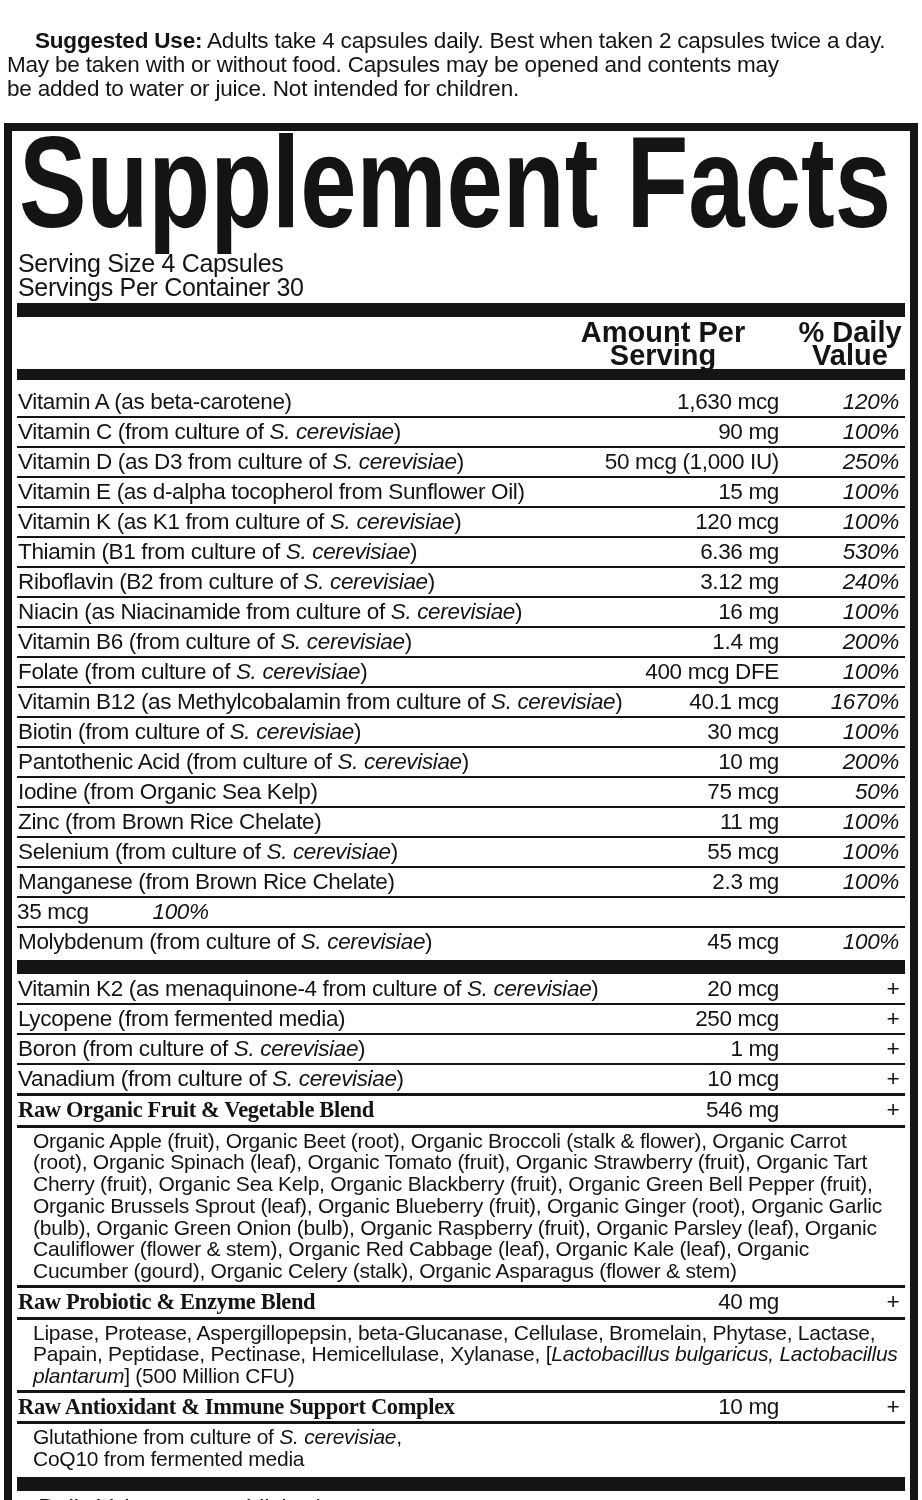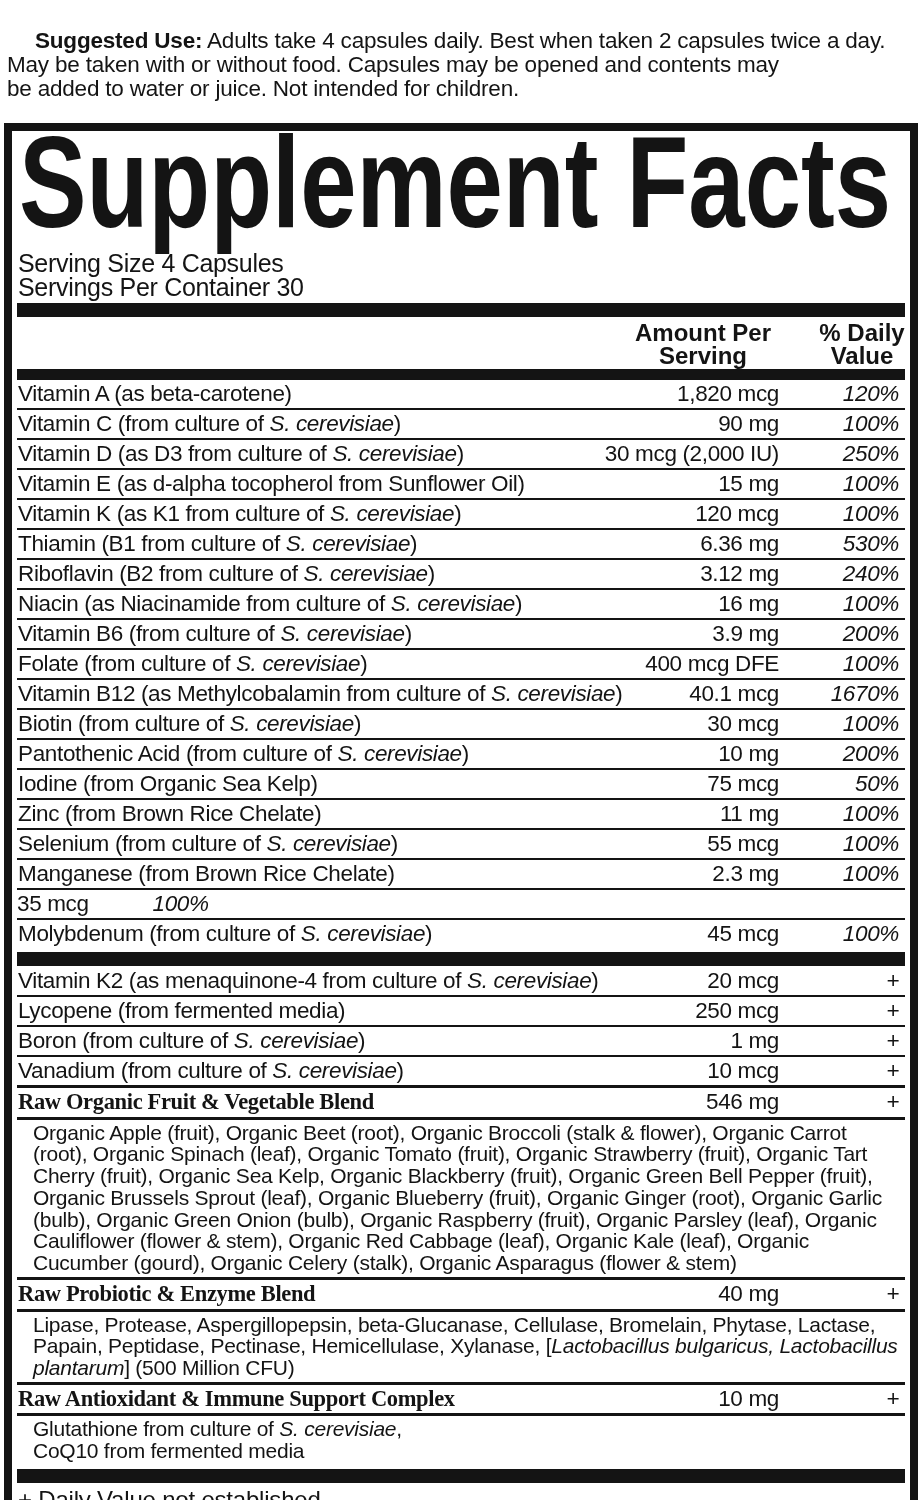--- a/index.html
+++ b/index.html
@@ -24,28 +24,28 @@
     background:#fff;
   }
   .title-svg{display:block;overflow:visible;margin:0;}
   .title-svg text{
     font-family:"Liberation Sans",sans-serif;
     font-weight:bold;fill:#141414;
   }
   .serving{margin:20px 0 0 1px;font-size:25px;line-height:24px;letter-spacing:-0.3px;}
   .bar{height:14px;background:#141414;margin:4px 0 1px 0;}
   .bar.thin{height:11px;margin:2px 0 0 0;}
-  .hdr-row{display:flex;margin-top:4px;font-weight:bold;font-size:24px;line-height:23px;}
+  .hdr-row{display:flex;margin-top:4px;font-weight:bold;font-size:29px;line-height:23px;gap:40px;}
   .hdr-spacer{flex:1;}
   .amt-h{width:260px;text-align:center;white-space:pre-line;}
   .amt-h>span{position:relative;left:54px;display:inline-block;}
   .dv-h{width:126px;text-align:center;white-space:pre-line;}
-  .dv-h>span{position:relative;left:20px;display:inline-block;}
+  .dv-h>span{position:relative;left:8px;display:inline-block;}
   
-  #rows{margin-top:0;}
+  #rows{margin-top:8px;}
   .row{
     display:flex;align-items:center;height:28px;
     font-size:22.5px;letter-spacing:-0.35px;
     border-top:2.5px solid #141414;
   }
   .row .name{flex:1;white-space:nowrap;padding-left:1px;}
   .row .amt{white-space:nowrap;text-align:right;}
   .row .dv{width:126px;text-align:right;white-space:nowrap;padding-right:6px;box-sizing:border-box;font-style:italic;}
   .row.blend{border-top-width:3.5px;height:28.5px;}
   .row.blend .name{font-weight:bold;font-family:Liberation Serif, serif;}
@@ -84,31 +84,31 @@
 Serving</span></div>
     <div class="dv-h"><span>% Daily
 Value</span></div>
   </div>
 
   <div class="bar thin"></div>
 
   <div id="rows">
       <div class="row no-line">
         <div class="name">Vitamin A (as beta-carotene)</div>
-        <div class="amt">1,820 mcg</div>
+        <div class="amt">1,630 mcg</div>
         <div class="dv">120%</div>
       </div>
       <div class="row">
         <div class="name">Vitamin C (from culture of <i>S. cerevisiae</i>)</div>
         <div class="amt">90 mg</div>
         <div class="dv">100%</div>
       </div>
       <div class="row">
         <div class="name">Vitamin D (as D3 from culture of <i>S. cerevisiae</i>)</div>
-        <div class="amt">30 mcg (2,000 IU)</div>
+        <div class="amt">50 mcg (1,000 IU)</div>
         <div class="dv">250%</div>
       </div>
       <div class="row">
         <div class="name">Vitamin E (as d-alpha tocopherol from Sunflower Oil)</div>
         <div class="amt">15 mg</div>
         <div class="dv">100%</div>
       </div>
       <div class="row">
         <div class="name">Vitamin K (as K1 from culture of <i>S. cerevisiae</i>)</div>
         <div class="amt">120 mcg</div>
@@ -124,21 +124,21 @@
         <div class="amt">3.12 mg</div>
         <div class="dv">240%</div>
       </div>
       <div class="row">
         <div class="name">Niacin (as Niacinamide from culture of <i>S. cerevisiae</i>)</div>
         <div class="amt">16 mg</div>
         <div class="dv">100%</div>
       </div>
       <div class="row">
         <div class="name">Vitamin B6 (from culture of <i>S. cerevisiae</i>)</div>
-        <div class="amt">3.9 mg</div>
+        <div class="amt">1.4 mg</div>
         <div class="dv">200%</div>
       </div>
       <div class="row">
         <div class="name">Folate (from culture of <i>S. cerevisiae</i>)</div>
         <div class="amt">400 mcg DFE</div>
         <div class="dv">100%</div>
       </div>
       <div class="row">
         <div class="name">Vitamin B12 (as Methylcobalamin from culture of <i>S. cerevisiae</i>)</div>
         <div class="amt">40.1 mcg</div>

